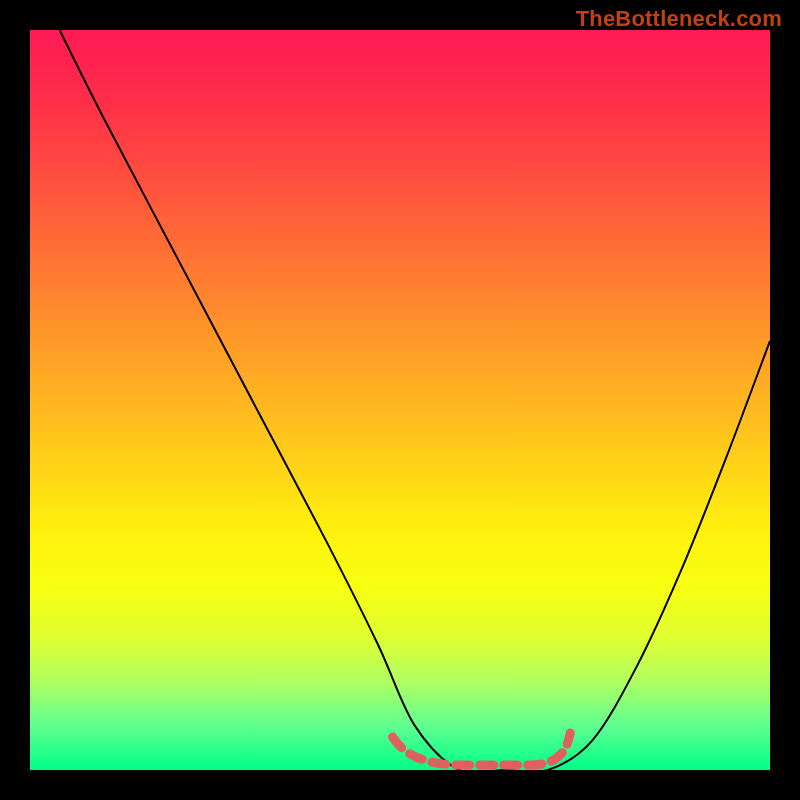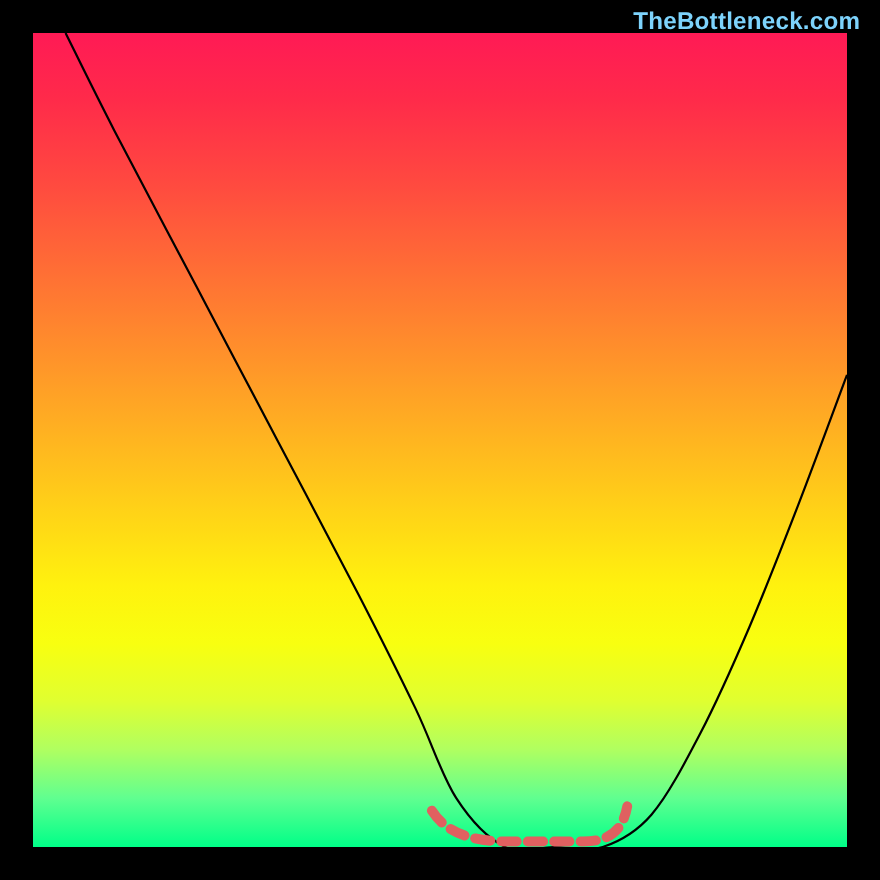--- a/index.html
+++ b/index.html
@@ -31,21 +31,21 @@
       #60ff90 94%,
       #00ff88 100%);
   }
   .watermark {
     position: absolute;
     top: 6px;
     right: 18px;
     font-family: Arial, Helvetica, sans-serif;
     font-size: 22px;
     font-weight: 600;
-    color: #7dd3fc;
+    color: #c2410c;
     letter-spacing: 0.2px;
   }
   svg.curve-layer {
     position: absolute;
     left: 0;
     top: 0;
     width: 740px;
     height: 740px;
     overflow: visible;
   }

